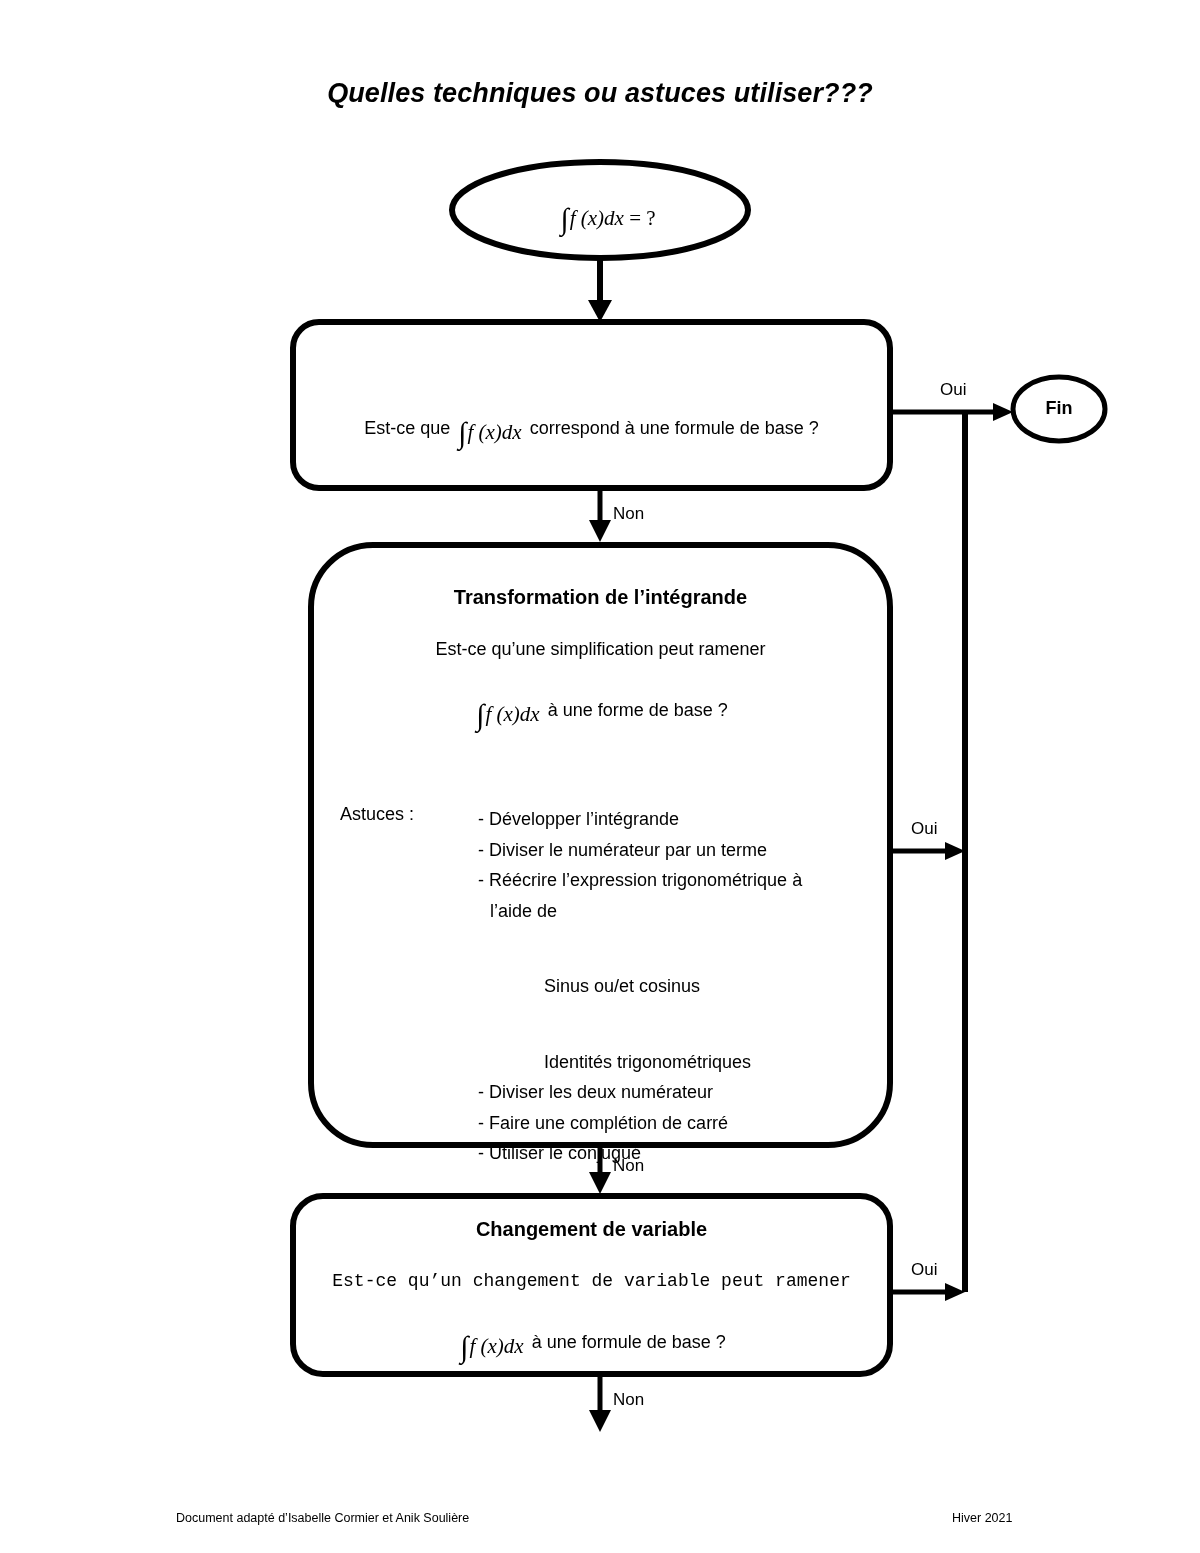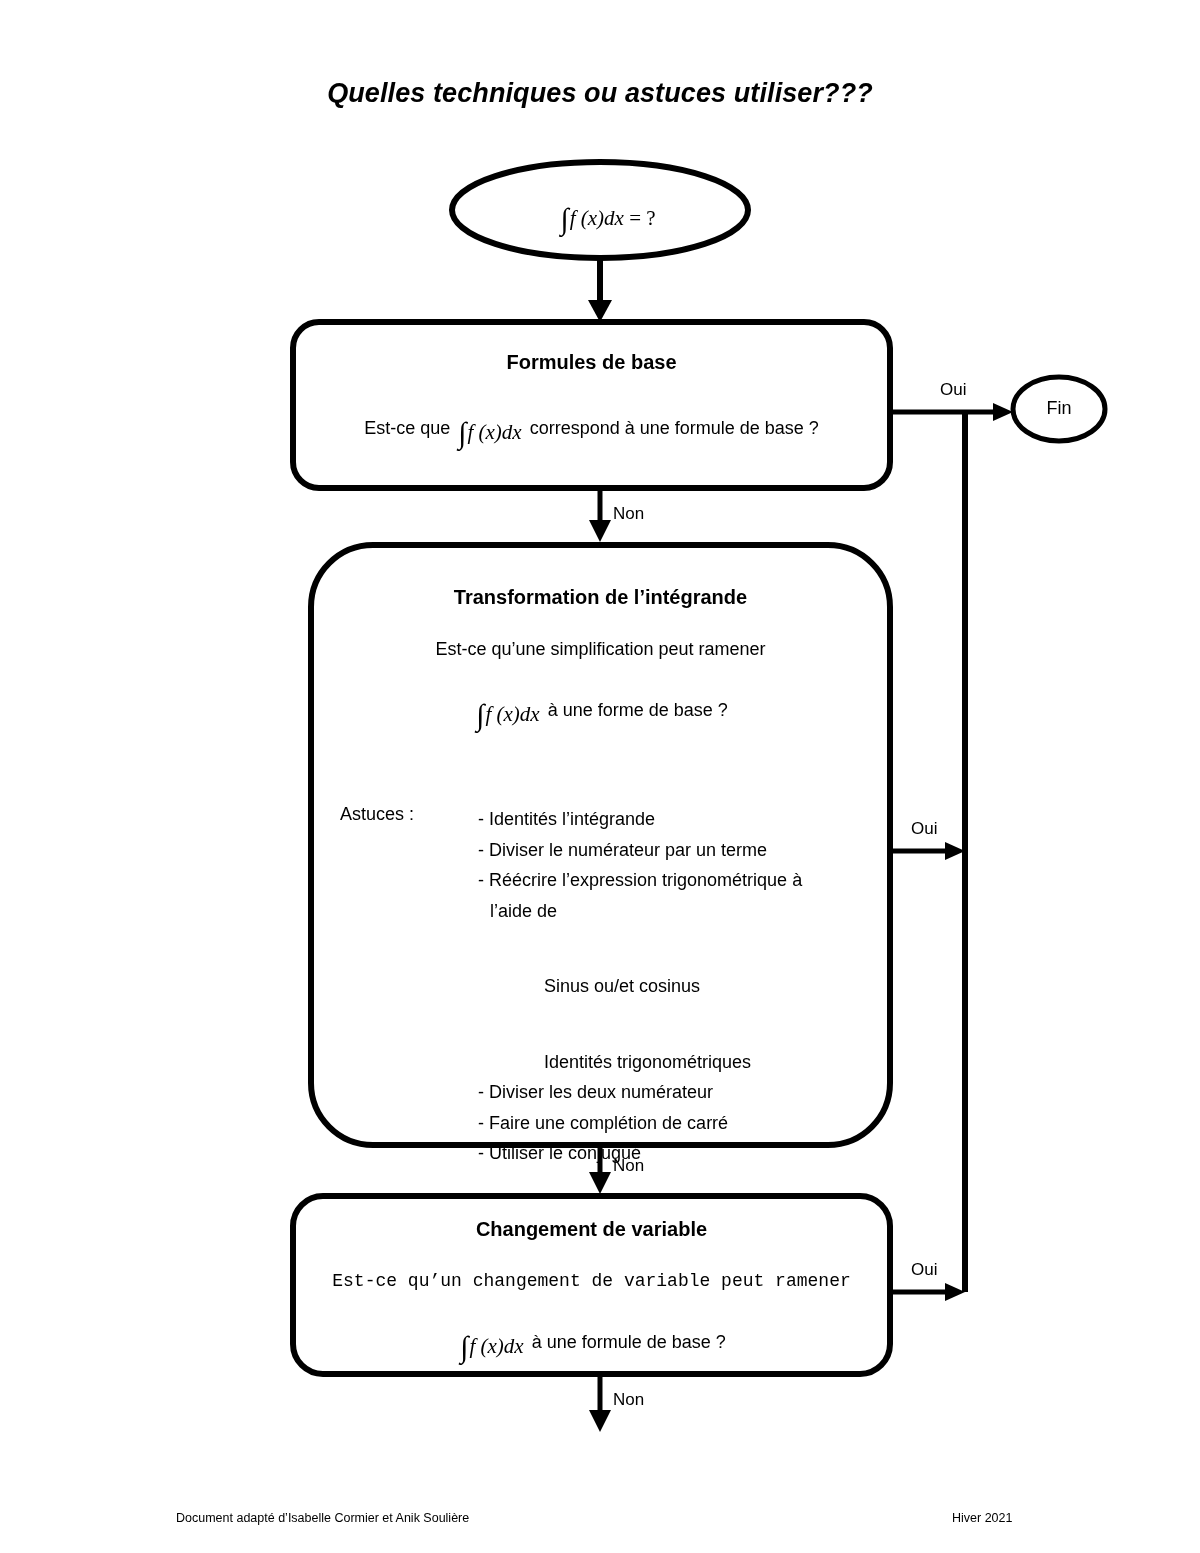--- a/index.html
+++ b/index.html
@@ -52,20 +52,21 @@
   .box-heading {
     font-weight: bold;
     font-size: 20px;
     text-align: center;
   }
   .edge-label {
     font-size: 17px;
   }
   .node-label {
     font-size: 18px;
+    font-weight: bold;
   }
 
   
   .math {
     font-family: "Liberation Serif", serif;
     font-style: italic;
     font-size: 21px;
     padding-left: 8px;
   }
   .math .intg {
@@ -161,21 +162,20 @@
     <polygon points="965,1292 945,1283 945,1301" fill="#000000"></polygon>
 
     <line x1="600" y1="1374" x2="600" y2="1418" stroke="#000000" stroke-width="5"></line>
     <polygon points="600,1432 589,1410 611,1410" fill="#000000"></polygon>
   </svg>
 
   <div class="txt math" style="left:0; top:196px; width:1200px; text-align:center;">
     <span class="intg">∫</span><span>f (x)dx</span>&nbsp;<span style="font-style:normal;">= ?</span>
   </div>
 
-  <div class="txt box-heading" style="left:293px; top:350px; width:597px;">Formules de base</div>
 
   <div class="txt" style="left:293px; top:410px; width:597px; text-align:center; white-space:nowrap;">
     <span>Est-ce que</span>
     <span class="math math-inline"><span class="intg">∫</span>f (x)dx</span>
     <span>correspond à une formule de base ?</span>
   </div>
 
   <div class="txt edge-label" style="left:940px; top:379px;">Oui</div>
 
   <div class="txt node-label" style="left:1013px; top:397px; width:92px; text-align:center;">Fin</div>
@@ -187,21 +187,21 @@
   <div class="txt" style="left:311px; top:638px; width:579px; text-align:center;">Est-ce qu’une simplification peut ramener</div>
 
   <div class="txt" style="left:311px; top:692px; width:579px; text-align:center; white-space:nowrap;">
     <span class="math math-inline"><span class="intg">∫</span>f (x)dx</span>
     <span>à une forme de base ?</span>
   </div>
 
   <div class="astuces-label">Astuces :</div>
 
   <div class="astuces-list">
-    <div class="dash-item">Identités l’intégrande</div>
+    <div class="dash-item">Développer l’intégrande</div>
     <div class="dash-item">Diviser le numérateur par un terme</div>
     <div class="dash-item">Réécrire l’expression trigonométrique à</div>
     <div class="cont-item">l’aide de</div>
     <div class="sub-item">Sinus ou/et cosinus</div>
     <div class="sub-item">Identités trigonométriques</div>
     <div class="dash-item">Diviser les deux numérateur</div>
     <div class="dash-item">Faire une complétion de carré</div>
     <div class="dash-item">Utiliser le conjugué</div>
   </div>
 

